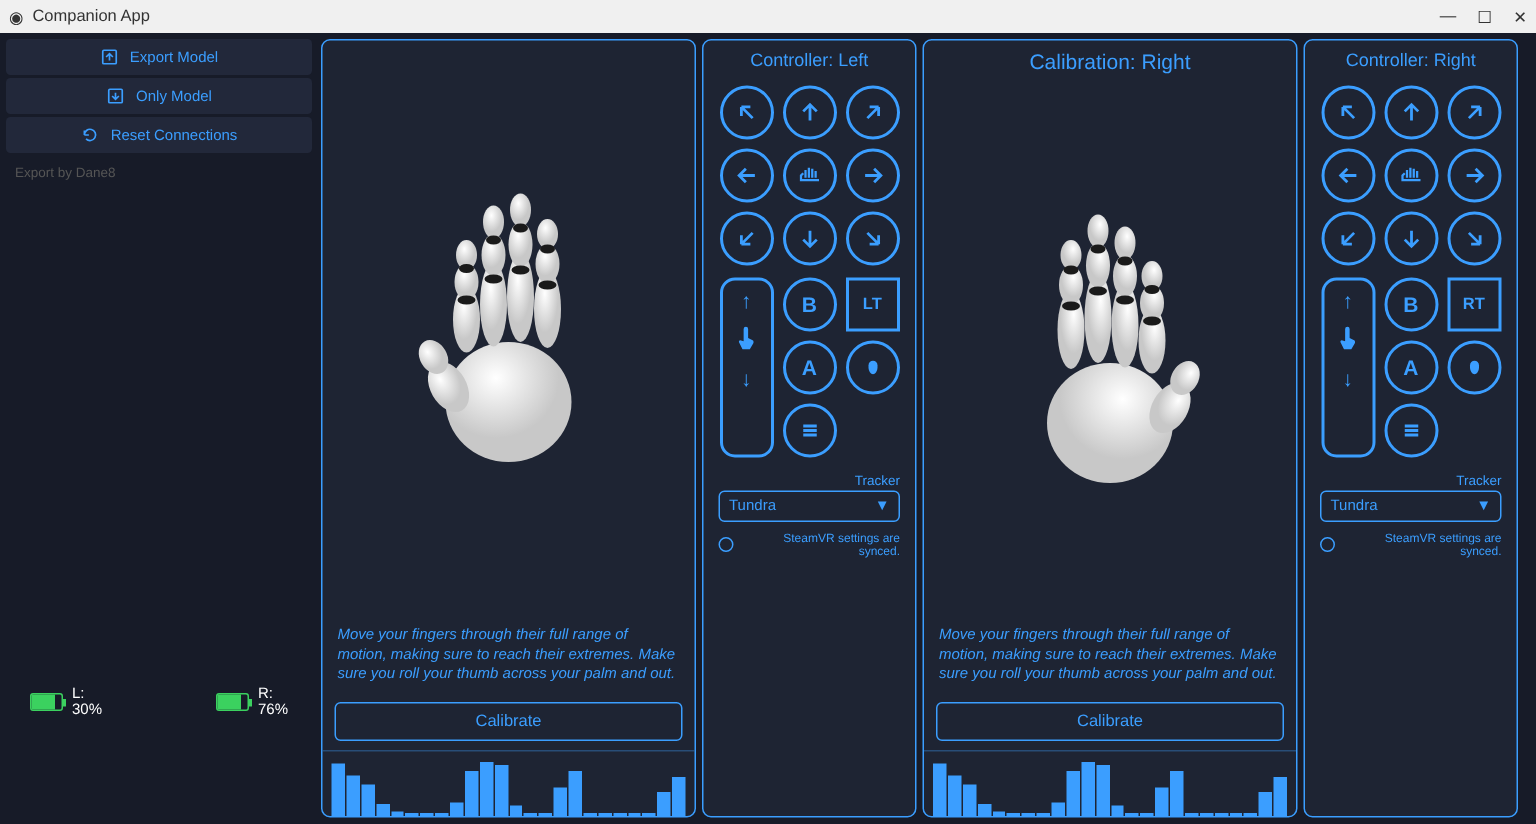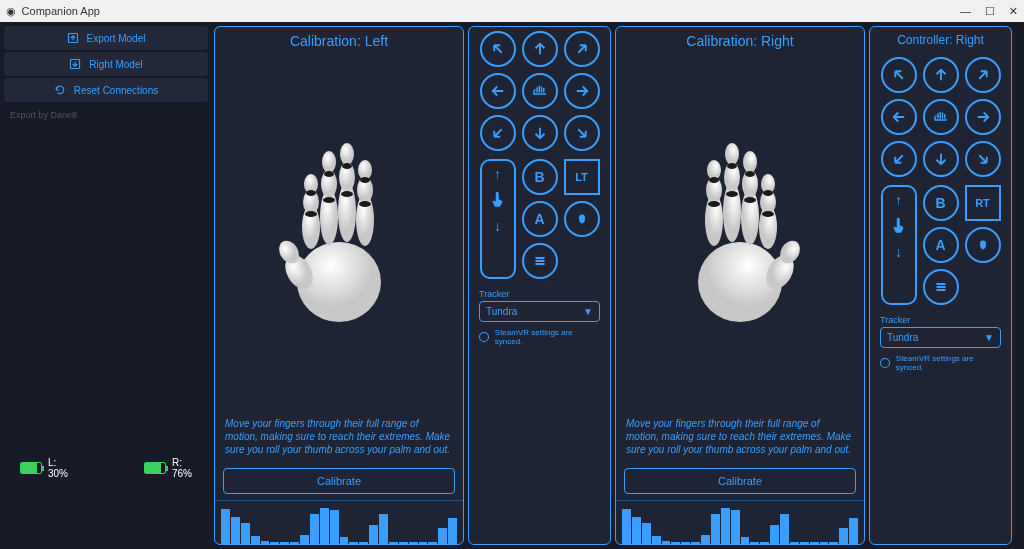--- a/index.html
+++ b/index.html
@@ -171,21 +171,21 @@
     display: flex;
     flex-direction: column;
     gap: 6px;
   }
   .ctrl-row2 {
     display: flex;
     gap: 6px;
     padding: 4px 10px;
     justify-content: center;
   }
-  .tracker-section { padding: 6px 10px; }
+  .tracker-section { padding: 6px 10px; text-align: right; }
   .tracker-label { color: #3b9eff; font-size: 9px; margin-bottom: 2px; }
   .tracker-select {
     border: 1px solid #3b9eff;
     border-radius: 4px;
     padding: 4px 6px;
     color: #3b9eff;
     font-size: 10px;
     display: flex;
     justify-content: space-between;
     align-items: center;
@@ -243,21 +243,21 @@
       </span>
       <span>Export Model</span>
     </div>
     <div class="sidebar-btn">
       <span class="ico">
         <svg viewBox="0 0 16 16" stroke="#3b9eff" fill="none" stroke-width="1.5">
             <rect x="2" y="2" width="12" height="12" rx="1"></rect>
             <path d="M8 11V5M5 8l3 3 3-3"></path>
           </svg>
       </span>
-      <span>Right Model</span>
+      <span>Only Model</span>
     </div>
     <div class="sidebar-btn">
       <span class="ico">
         <svg viewBox="0 0 16 16" stroke="#3b9eff" fill="none" stroke-width="1.5">
             <path d="M3 8a5 5 0 1 1 1.5 3.5M3 8V4M3 8h4"></path>
           </svg>
       </span>
       <span>Reset Connections</span>
     </div>
     <div class="sidebar-note">Export by Dane8</div>
@@ -274,21 +274,20 @@
         <div class="batt-icon"></div>
         <div class="batt-text">
           <div>R:</div>
           <div>76%</div>
         </div>
       </div>
     </div>
   </div>
 
   <div class="panel calibration-panel">
-    <div class="panel-title">Calibration: Left</div>
     <div class="hand-area">
       <svg class="hand-svg" viewBox="0 0 160 200">
         <defs>
             <radialGradient id="hg1" cx="40%" cy="30%">
               <stop offset="0%" stop-color="#fff"></stop>
               <stop offset="100%" stop-color="#c8c8c8"></stop>
             </radialGradient>
           </defs>
         <ellipse cx="80" cy="150" rx="42" ry="40" fill="url(#hg1)"></ellipse>
         <g fill="url(#hg1)" stroke="#333" stroke-width="0">
@@ -343,20 +342,21 @@
         <div style="height: 5%;"></div>
         <div style="height: 5%;"></div>
         <div style="height: 5%;"></div>
         <div style="height: 5%;"></div>
         <div style="height: 42%;"></div>
         <div style="height: 66%;"></div>
       </div>
   </div>
 
   <div class="panel controller-panel">
+    <div class="panel-title">Controller: Left</div>
     <div class="ctrl-grid">
       <div class="ctrl-btn">
           <svg viewBox="0 0 24 24" stroke="#3b9eff" fill="none" stroke-width="2.5">
             <path d="M17 17L7 7M7 7v8M7 7h8"></path>
           </svg>
         </div>
       <div class="ctrl-btn">
           <svg viewBox="0 0 24 24" stroke="#3b9eff" fill="none" stroke-width="2.5">
             <path d="M12 19V5M6 11l6-6 6 6"></path>
           </svg>

